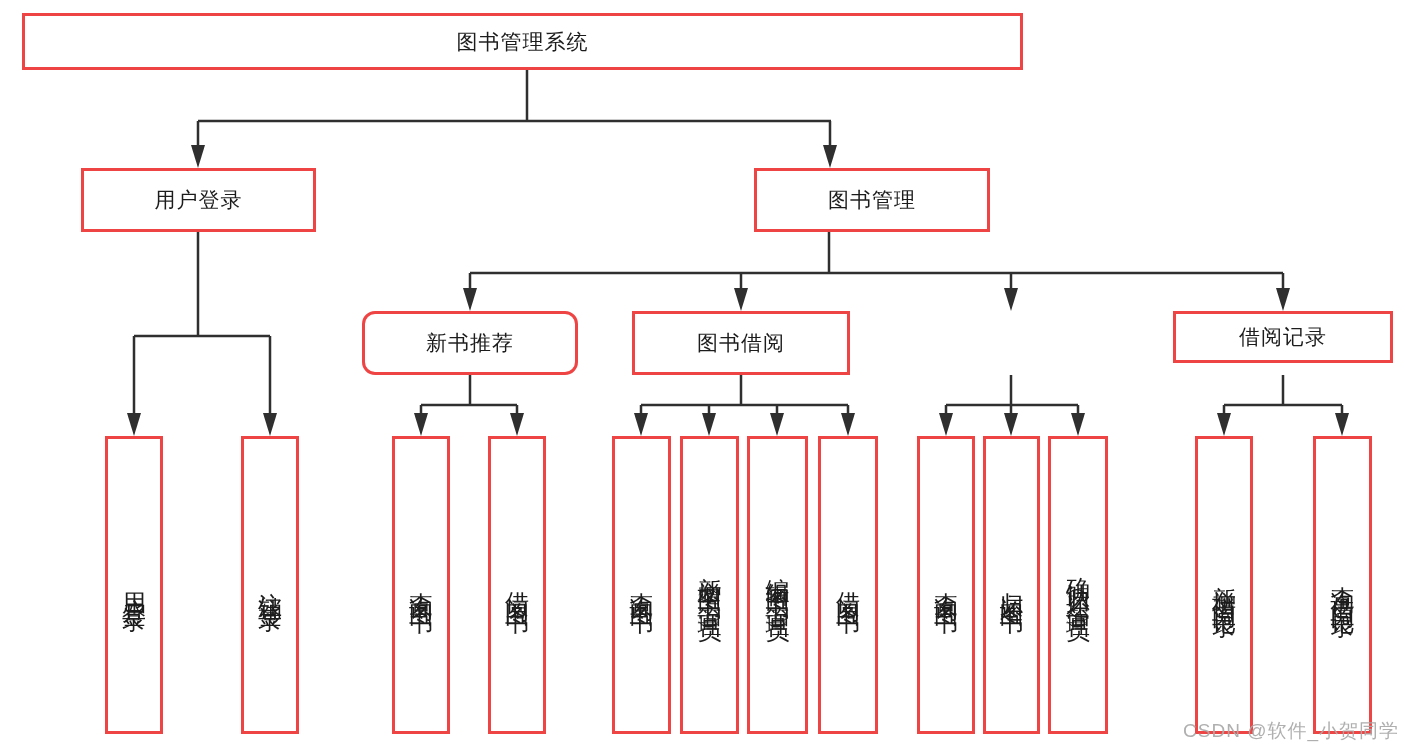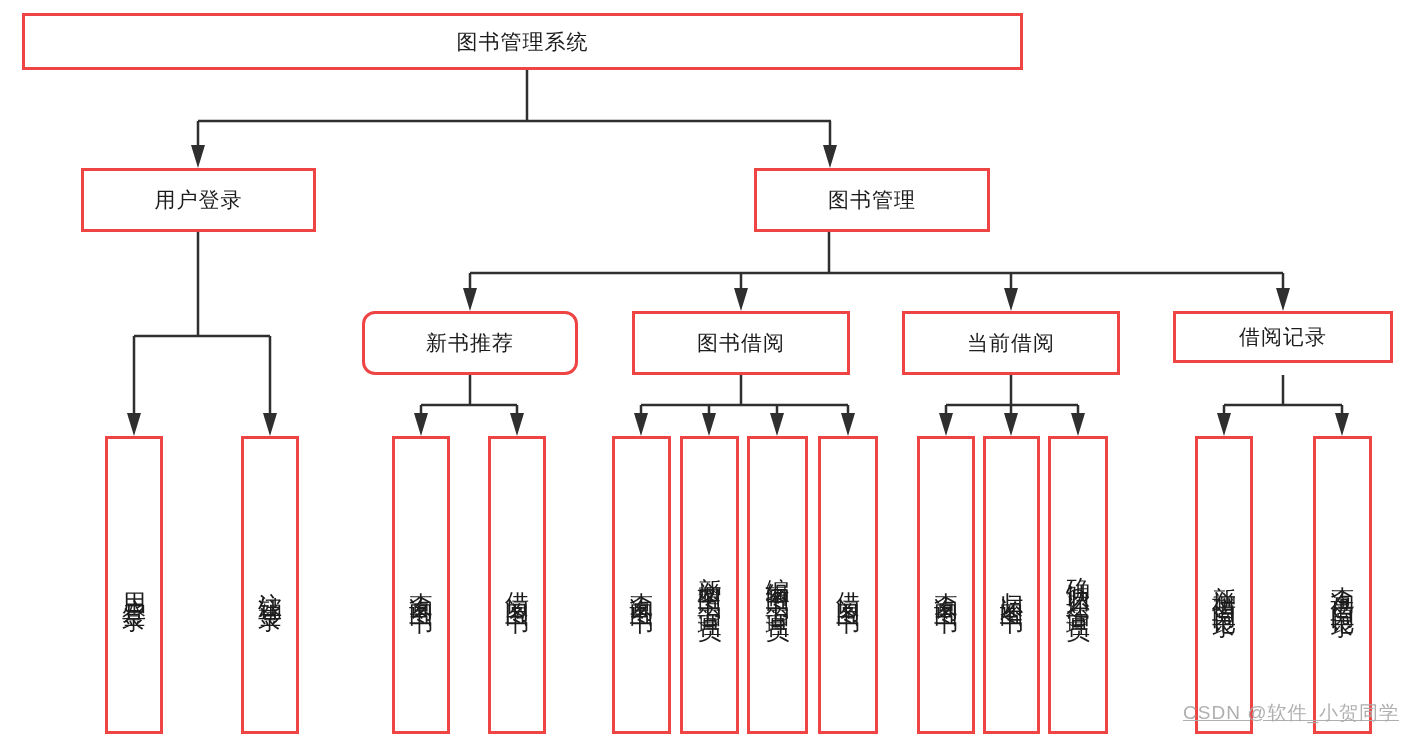--- a/index.html
+++ b/index.html
@@ -38,27 +38,26 @@
     writing-mode: vertical-rl;
     text-orientation: mixed;
     font-size: 24px;
     letter-spacing: 6px;
     line-height: 1;
     color: #1c1c1c;
   }
   .watermark {
     position: absolute;
     right: 6px;
-    bottom: 21px;
+    bottom: 3px;
     font-size: 19px;
     letter-spacing: 1px;
     color: rgba(171, 171, 171, 0.95);
     z-index: 3;
     white-space: nowrap;
-    text-decoration: underline;
   }
 </style>
 </head>
 <body>
 
 <div class="canvas">
 
   <svg class="edges" viewBox="0 0 1405 747" xmlns="http://www.w3.org/2000/svg">
     <g stroke="#2f2f2f" stroke-width="2.5" fill="none">
 
@@ -109,23 +108,20 @@
   <div class="box" style="left:711px; top:168px; width:236px; height:64px;margin-left:43px;">
     <span class="hlabel">图书管理</span>
   </div>
 
   <div class="box" style="left:362px; top:311px; width:216px; height:64px;border-radius:13px;">
     <span class="hlabel">新书推荐</span>
   </div>
   <div class="box" style="left:632px; top:311px; width:218px; height:64px;">
     <span class="hlabel">图书借阅</span>
   </div>
-  <div class="box" style="left:902px; top:311px; width:218px; height:64px;">
-    <span class="hlabel">当前借阅</span>
-  </div>
   <div class="box" style="left:1173px; top:311px; width:220px; height:52px;">
     <span class="hlabel">借阅记录</span>
   </div>
 
   <div class="box" style="left:105px; top:436px; width:58px; height:298px;">
     <span class="vtext">用户登录</span>
   </div>
   <div class="box" style="left:241px; top:436px; width:58px; height:298px;">
     <span class="vtext">注销登录</span>
   </div>

